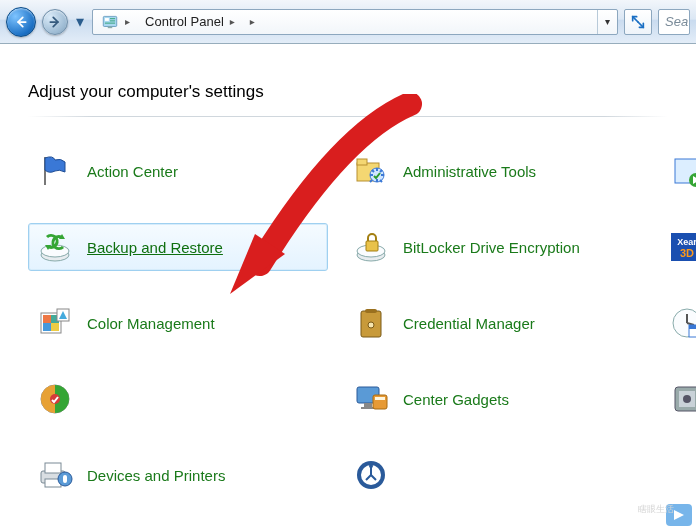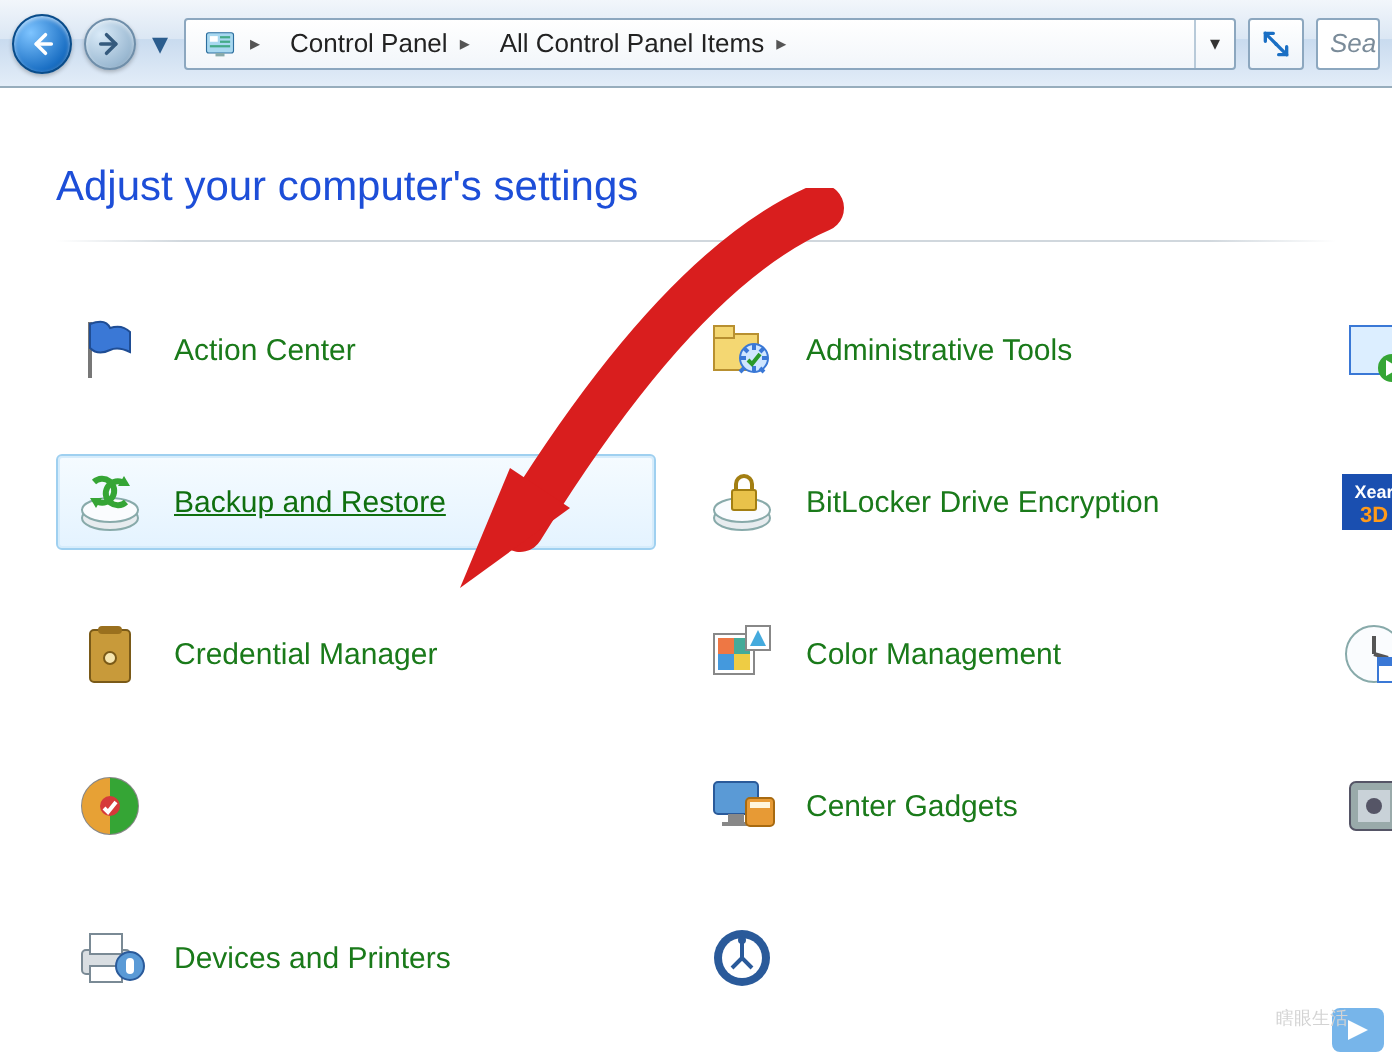--- a/index.html
+++ b/index.html
@@ -82,22 +82,22 @@
     overflow:hidden;
   }
   
   .content {
     padding: 18px 28px 0 28px;
     height: calc(100% - 44px);
     position: relative;
     overflow: hidden;
   }
   .heading {
-    color: #1d4ed8;
-    font-size: 21px;
+    color: #000000;
+    font-size: 17px;
     font-weight: 400;
     margin: 20px 0 14px 0;
   }
   .divider {
     height:1px; background: linear-gradient(to right, rgba(0,0,0,0), #d0d7dd 10%, #d0d7dd 90%, rgba(0,0,0,0));
     margin-bottom: 30px;
   }
   .grid {
     display: grid;
     grid-template-columns: 300px 300px 60px;
@@ -161,21 +161,20 @@
           <rect x="7" y="17" width="18" height="2" fill="#4a8"></rect>
           <rect x="12" y="24" width="8" height="3" fill="#8aa"></rect>
         </svg>
       <span class="chev">▸</span>
     </div>
     <div class="seg">
       <span>Control Panel</span>
       <span class="chev">▸</span>
     </div>
     <div class="seg">
-      <span>All Control Panel Items</span>
       <span class="chev">▸</span>
     </div>
     <div style="flex:1"></div>
     <div class="addr-drop">▾</div>
   </div>
 
   <div class="refresh">
     <svg width="16" height="16" viewBox="0 0 24 24" fill="none" stroke="#1a6fc4" stroke-width="2.5" stroke-linecap="round">
         <polyline points="4 10 4 4 10 4"></polyline>
         <path d="M4 4 L12 12"></path>
@@ -243,39 +242,39 @@
     <div class="item partial">
       <svg class="ico" viewBox="0 0 36 36">
           <rect x="2" y="4" width="32" height="28" fill="#1a4fb0"></rect>
           <text x="18" y="16" font-size="9" font-weight="bold" fill="#fff" text-anchor="middle">Xear</text>
           <text x="18" y="28" font-size="11" font-weight="bold" fill="#ff9a1a" text-anchor="middle">3D</text>
         </svg>
     </div>
 
     <div class="item">
       <svg class="ico" viewBox="0 0 36 36">
-          <rect x="8" y="6" width="20" height="26" rx="2" fill="#c89a3a" stroke="#7a5a18"></rect>
-          <rect x="8" y="6" width="20" height="26" rx="2" fill="url(#g1)"></rect>
-          <circle cx="18" cy="20" r="3" fill="#f6e6b0" stroke="#7a5a18"></circle>
-          <rect x="12" y="4" width="12" height="4" rx="2" fill="#9a701e"></rect>
-        </svg>
-      <span class="label">Credential Manager</span>
-    </div>
-    <div class="item">
-      <svg class="ico" viewBox="0 0 36 36">
           <rect x="4" y="8" width="20" height="20" fill="#fff" stroke="#888"></rect>
           <rect x="6" y="10" width="8" height="8" fill="#e74"></rect>
           <rect x="14" y="10" width="8" height="8" fill="#4a9"></rect>
           <rect x="6" y="18" width="8" height="8" fill="#49d"></rect>
           <rect x="14" y="18" width="8" height="8" fill="#ec4"></rect>
           <rect x="20" y="4" width="12" height="12" fill="#fff" stroke="#888"></rect>
           <polygon points="22,14 26,6 30,14" fill="#4ad"></polygon>
         </svg>
       <span class="label">Color Management</span>
     </div>
+    <div class="item">
+      <svg class="ico" viewBox="0 0 36 36">
+          <rect x="8" y="6" width="20" height="26" rx="2" fill="#c89a3a" stroke="#7a5a18"></rect>
+          <rect x="8" y="6" width="20" height="26" rx="2" fill="url(#g1)"></rect>
+          <circle cx="18" cy="20" r="3" fill="#f6e6b0" stroke="#7a5a18"></circle>
+          <rect x="12" y="4" width="12" height="4" rx="2" fill="#9a701e"></rect>
+        </svg>
+      <span class="label">Credential Manager</span>
+    </div>
     <div class="item partial">
       <svg class="ico" viewBox="0 0 36 36">
           <circle cx="18" cy="18" r="14" fill="#fafcfe" stroke="#8aa"></circle>
           <line x1="18" y1="18" x2="18" y2="9" stroke="#555" stroke-width="2"></line>
           <line x1="18" y1="18" x2="25" y2="20" stroke="#555" stroke-width="2"></line>
           <rect x="20" y="20" width="14" height="12" fill="#fff" stroke="#3a78d6"></rect>
           <rect x="20" y="20" width="14" height="4" fill="#3a78d6"></rect>
         </svg>
     </div>
 

